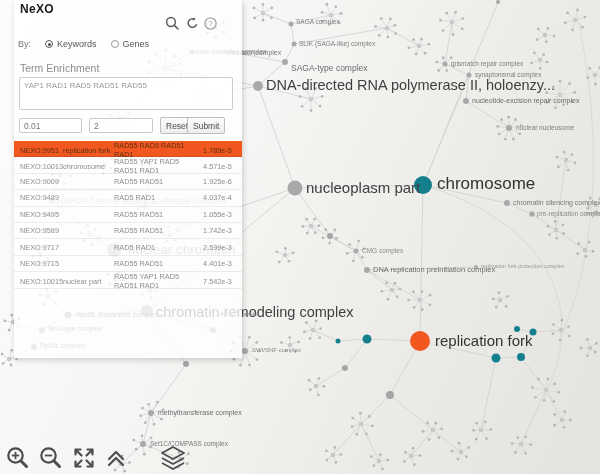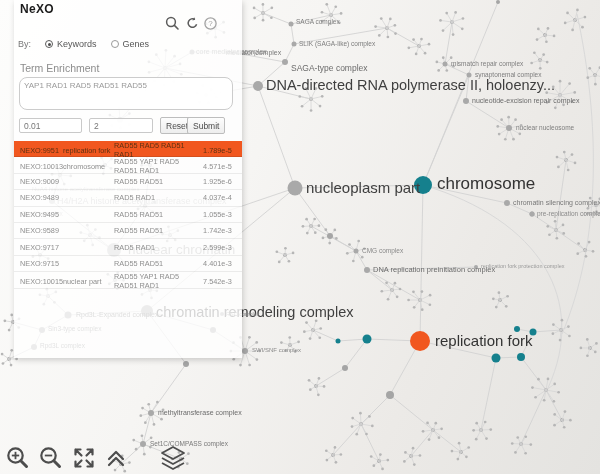--- a/index.html
+++ b/index.html
@@ -28,21 +28,21 @@
   .search-input::placeholder { color:#b0b0b0; }
   .icon-btn { position:absolute; top:16px; width:16px; height:16px; background:none; border:none; cursor:pointer; padding:0; }
   .by-row { position:absolute; left:4px; top:39px; font-size:9px; color:#777; display:flex; align-items:center; }
   .radio { display:inline-block; width:8px; height:8px; border:1px solid #9a9a9a; border-radius:50%; background:#fff; position:relative; margin:0 4px 0 14px; cursor:pointer; }
   .radio.sel { border-color:#5a5a5a; }
   .radio.sel::after { content:""; position:absolute; left:1.5px; top:1.5px; width:3px; height:3px; border-radius:50%; background:#4c4c4c; }
   .radio-label { color:#555; cursor:pointer; }
   .te-title { position:absolute; left:6px; top:62px; font-size:10.5px; color:#8c8c8c; }
   .te-query {
     position:absolute; left:5px; top:77px; width:214px; height:33px; resize:none;
-    border:1px solid #cccccc; background:rgba(255,255,255,0.9); border-radius:8px;
+    border:1px solid #cccccc; background:rgba(255,255,255,0.9); border-radius:2px;
     font-family:"Liberation Sans",sans-serif; font-size:8px; color:#9a9a9a; padding:3px 4px; outline:none;
   }
   .param-input {
     position:absolute; top:118px; height:15px; border:1px solid #c9c9c9; border-radius:2px;
     background:rgba(255,255,255,0.9); font-size:8.5px; color:#777; padding:0 4px; outline:none;
   }
   .btn {
     position:absolute; top:117px; height:17px; font-size:8.5px; color:#4c4c4c;
     background:linear-gradient(#fdfdfd,#ededed); border:1px solid #bdbdbd; border-radius:2px;
     padding:0 5px; cursor:pointer;

